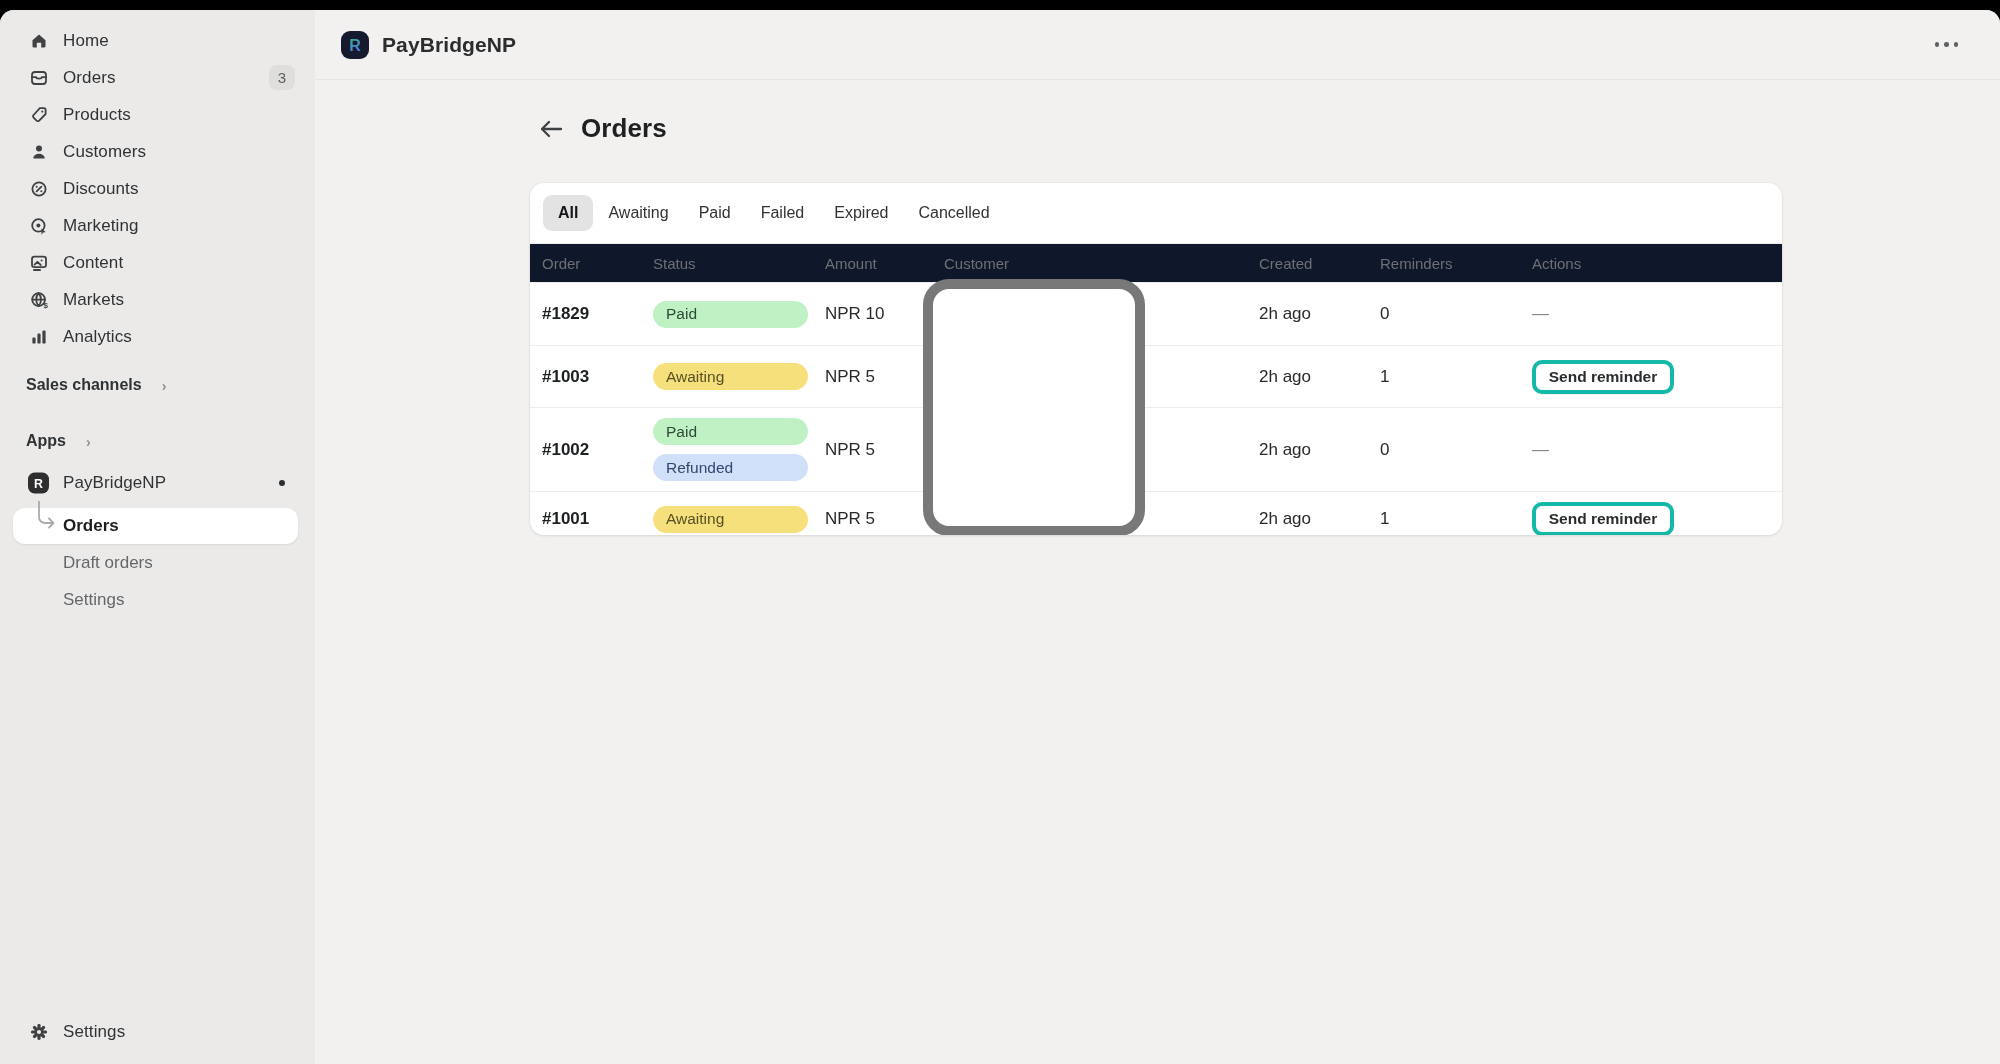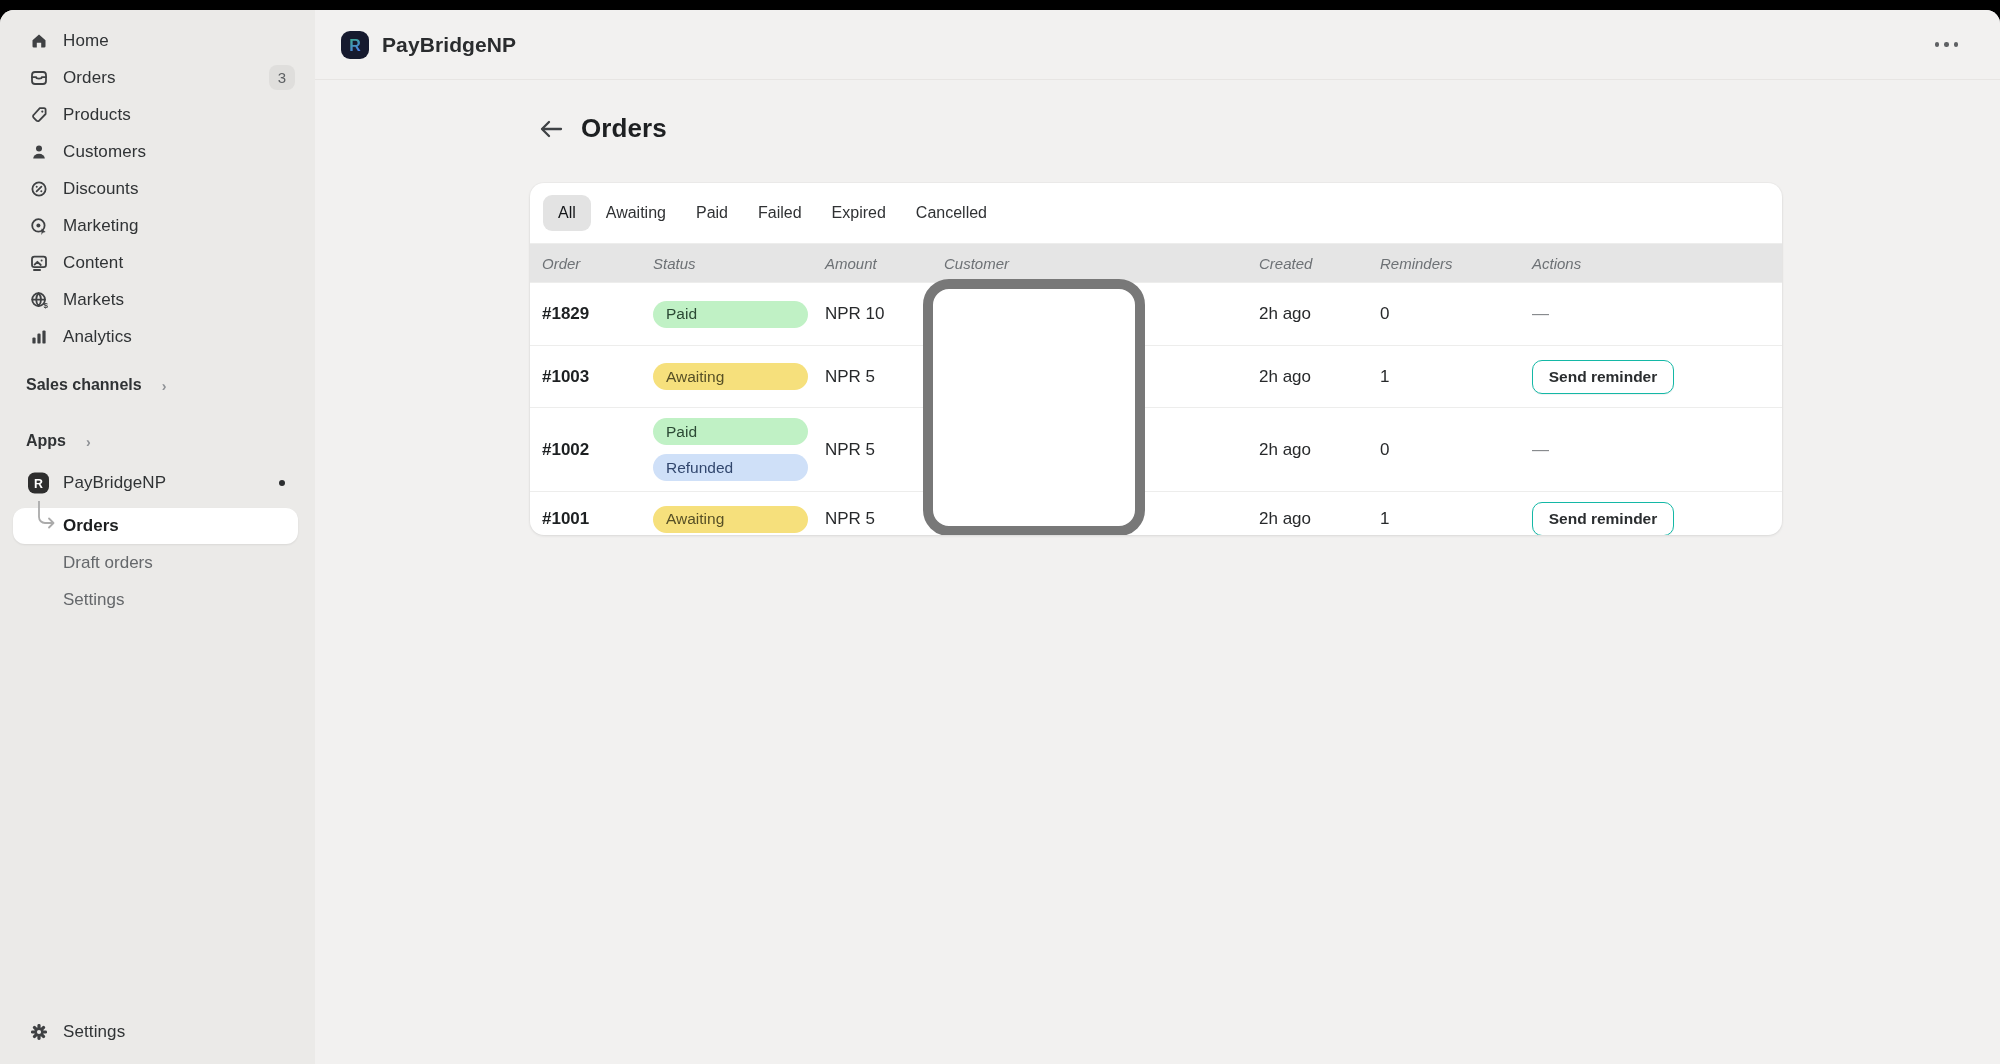--- a/index.html
+++ b/index.html
@@ -93,47 +93,47 @@
     position:absolute; left:215px; top:103px; width:1252px; height:352px;
     background:#fff; border-radius:14px;
     box-shadow:0 1px 3px rgba(0,0,0,.09), 0 0 0 1px rgba(0,0,0,.02);
     overflow:hidden;
   }
   .tabs { height:60px; display:flex; align-items:center; padding:0 8px 0 13px; }
   .tab {
     padding:8px 15px; font-size:16px; font-weight:500; color:#303234;
     border-radius:9px; cursor:pointer; line-height:20px;
   }
-  .tab.active { background:#e3e3e3; font-weight:400; color:#141619; }
+  .tab.active { background:#e3e3e3; font-weight:700; color:#141619; }
 
   .grid {
     display:grid;
     grid-template-columns:111px 172px 119px 315px 121px 152px 1fr;
     padding-left:12px; align-items:center;
   }
   .thead {
-    height:40px; background:#e5e5e5;
+    height:40px; background:#0f172a;
     border-top:1px solid #ededec; border-bottom:1px solid #ededec;
-    font-size:15px; color:#6d7175;font-style:italic;
+    font-size:15px; color:#6d7175;
   }
   .t-row { min-height:62px; }
   .t-row + .t-row { border-top:1px solid #ededec; }
   .t-row:last-child { min-height:55px; }
   .cell-order { font-size:17px; font-weight:650; color:#1d2022; }
   .cell-plain { font-size:17px; color:#27292b; }
   .cell-status { display:flex; flex-direction:column; gap:9px; padding:10px 0; }
   .badge {
     width:155px; height:27px; border-radius:13.5px;
     display:flex; align-items:center; padding-left:13px;
     font-size:15.5px; font-weight:500;
   }
   .dash { font-size:17px; color:#85888b; }
   .send-btn {
     width:142px; height:34px;
-    background:#fff; border:1px solid #14b8a6; border-radius:10px;
+    background:#fff; border:4px solid #14b8a6; border-radius:10px;
     font-family:inherit; font-size:15.5px; font-weight:600; color:#2a2d2f;
     box-shadow:0 1px 1px rgba(0,0,0,.06);
     cursor:pointer;
   }
   .redaction-overlay {
     position:absolute; left:393px; top:96px; width:222px; height:257px;
     background:#fff; border:10px solid #787878; border-radius:26px;
     z-index:5;
   }
 </style>

